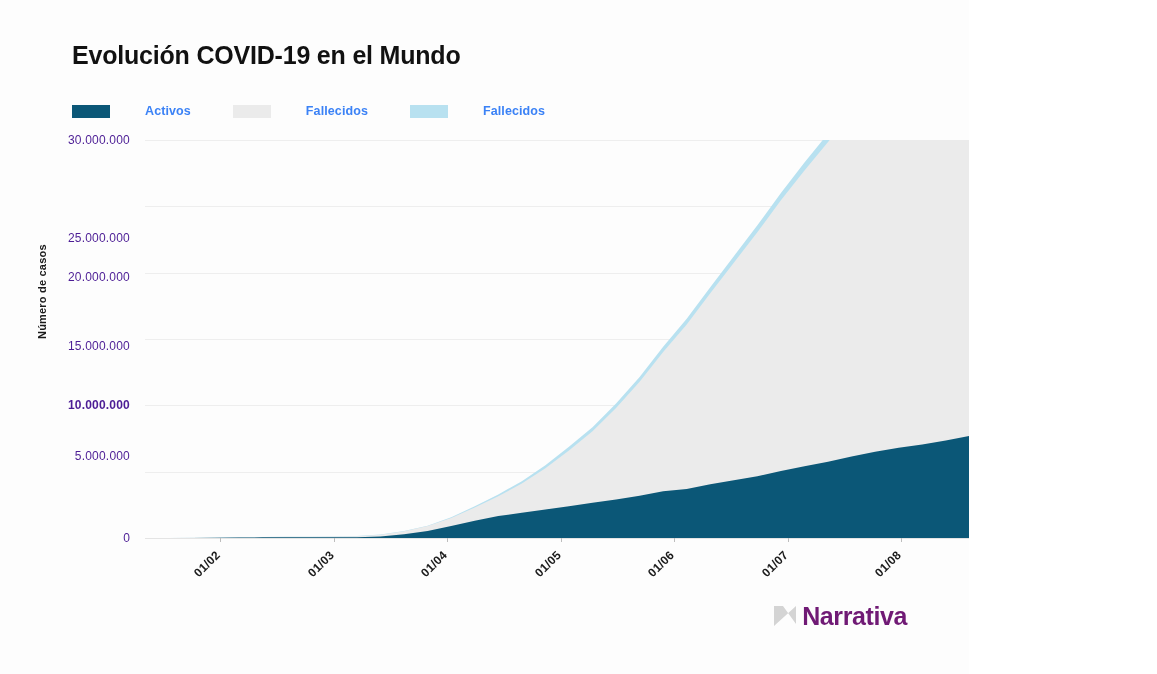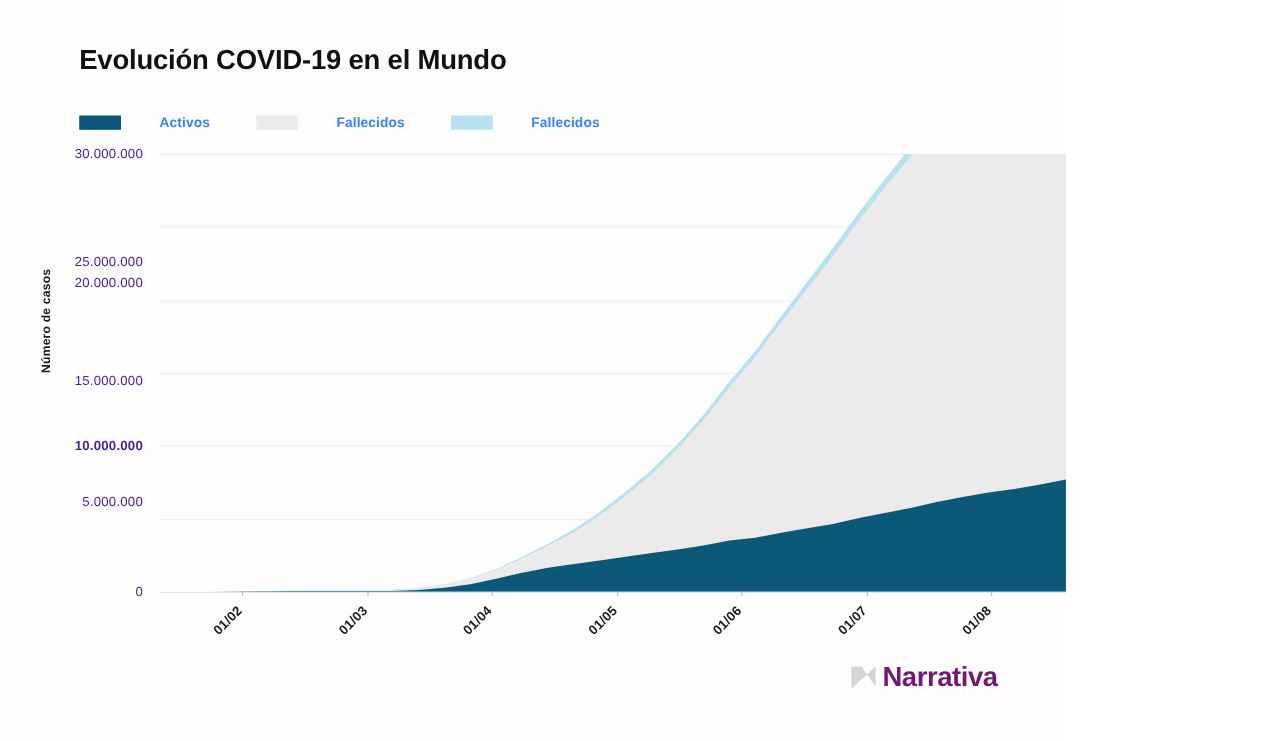--- a/index.html
+++ b/index.html
@@ -199,21 +199,21 @@
     </div>
     <div class="legend-item">
       <span class="legend-swatch" style="background:#b8e1f0"></span>
       <span class="legend-label">Fallecidos</span>
     </div>
   </div>
 
   <div id="y-axis-labels">
       <div class="y-tick-label" style="top: 0px;">30.000.000</div>
       <div class="y-tick-label" style="top: 58px; margin-top: 40px;">25.000.000</div>
-      <div class="y-tick-label" style="top: 117px;">20.000.000</div>
+      <div class="y-tick-label" style="top: 137px;">20.000.000</div>
       <div class="y-tick-label" style="top: 206px;">15.000.000</div>
       <div class="y-tick-label" style="top: 265.333px; font-weight: bold;">10.000.000</div>
       <div class="y-tick-label" style="top: 316px;">5.000.000</div>
       <div class="y-tick-label" style="top: 398px;">0</div>
     </div>
   <div id="y-axis-title">Número de casos</div>
 
   <div id="plot-frame">
     <div id="gridlines">
         <div class="gridline" style="top: 0px;"></div>

